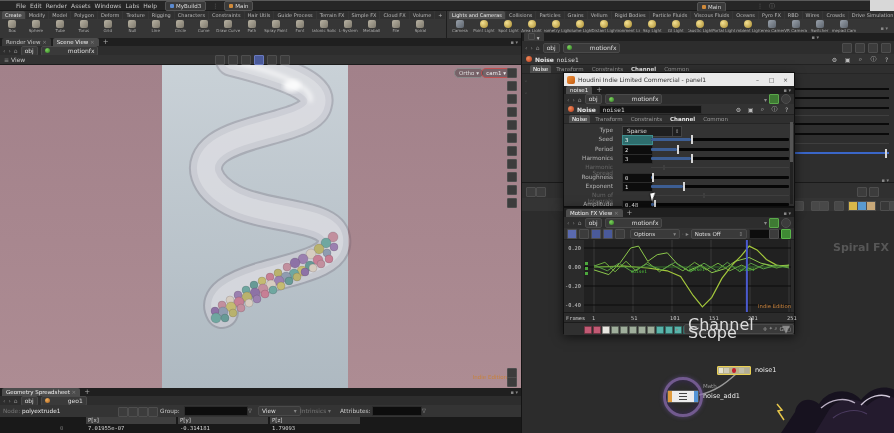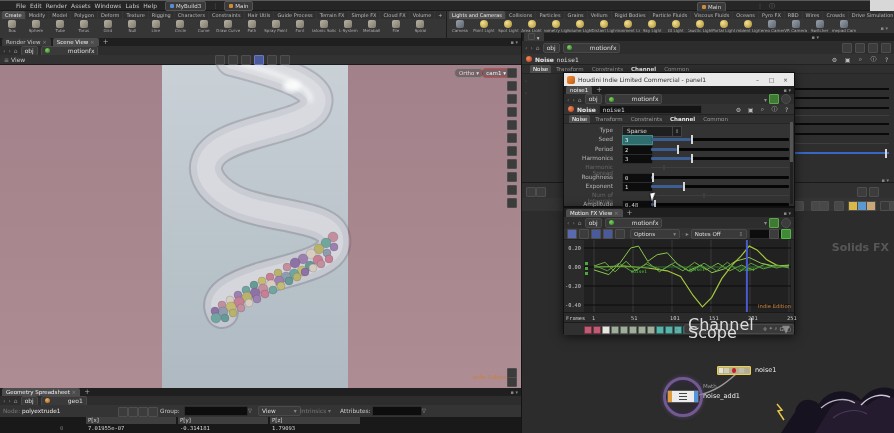--- a/index.html
+++ b/index.html
@@ -516,21 +516,21 @@
       <span class="ibox" style="position:absolute;left:289px;top:3px;background:#484848"></span>
       <span class="ibox" style="position:absolute;left:297px;top:3px;background:#484848"></span>
       <span class="ibox" style="position:absolute;left:312px;top:3px;background:#484848"></span>
       <span class="ibox" style="position:absolute;left:326px;top:3px;background:#d9b84a"></span>
       <span class="ibox" style="position:absolute;left:335px;top:3px;background:#5a9ad0"></span>
       <span class="ibox" style="position:absolute;left:344px;top:3px;background:#c8a878"></span>
       <span class="ibox" style="position:absolute;left:358px;top:3px;background:#383838"></span>
       <span class="ibox" style="position:absolute;left:367px;top:3px;background:#484848"></span>
     </div>
   <div style="position:absolute;left:0;top:178px;width:373px;height:222px;background:#2c2c2c;overflow:hidden">
-    <span style="position:absolute;right:6px;top:30px;font-size:11px;font-weight:bold;color:#575757">Solids FX</span>
+    <span style="position:absolute;right:6px;top:30px;font-size:11px;font-weight:bold;color:#575757">Spiral FX</span>
     <svg width="373" height="222" style="position:absolute;left:0;top:0">
       <path d="M 177,184 C 194,180 204,172 214,163" fill="none" stroke="#9a9a9a" stroke-width="1.4"></path>
     </svg>
 
     <div style="position:absolute;left:195px;top:155px;width:34px;height:9px;background:#b9b289;border:1px solid #ead053;border-radius:1px;display:flex;align-items:center;gap:1px;padding:0 1px;box-sizing:border-box">
       <span style="width:5px;height:5px;background:#e8e4d0"></span>
       <span style="width:5px;height:5px;background:#d0ccb8"></span>
       <span style="width:5px;height:5px;background:#c21f2e;border-radius:50%;margin:0 2px"></span>
       <span style="width:5px;height:5px;background:#c0bca8"></span>
       <span style="width:5px;height:5px;background:#b0ac98"></span>

